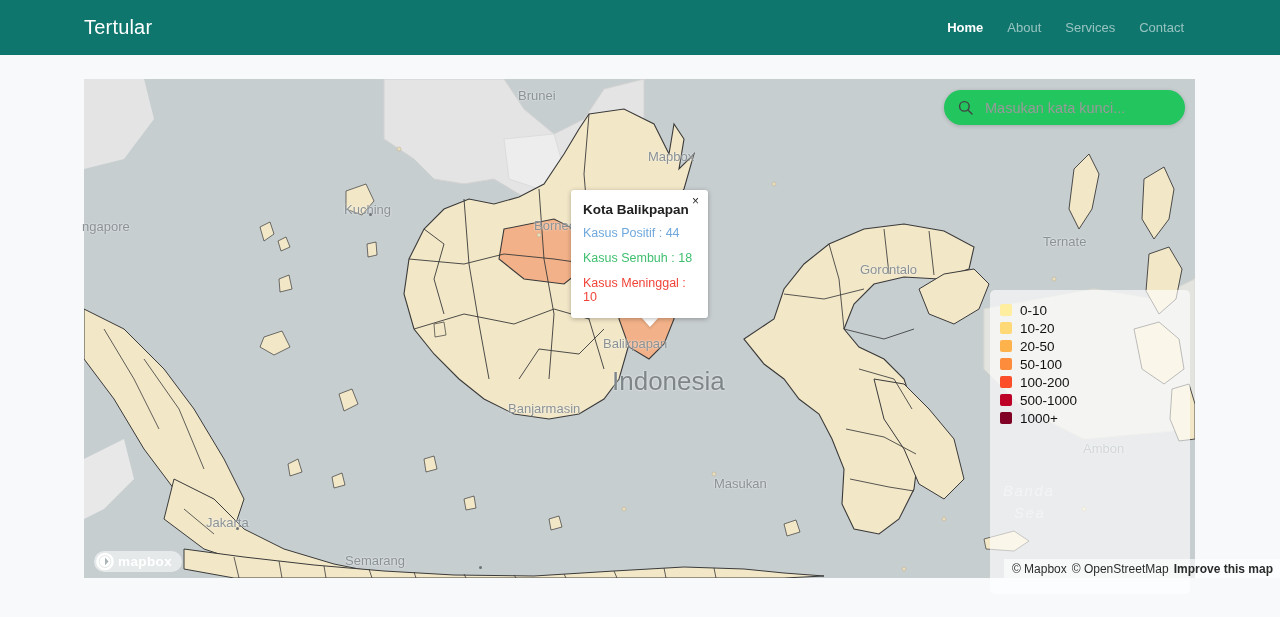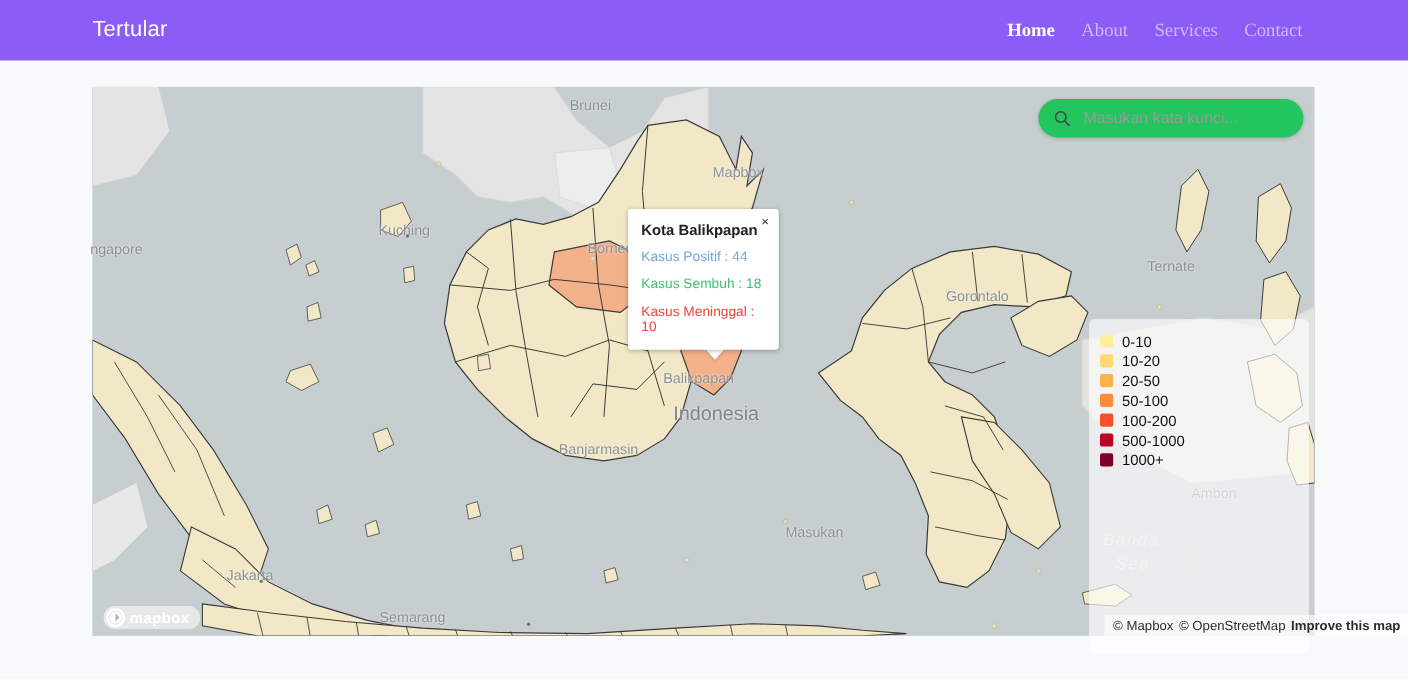--- a/index.html
+++ b/index.html
@@ -8,39 +8,38 @@
     width: 1280px; height: 617px;
     background: #f7f9fb;
     font-family: "Liberation Sans", sans-serif;
     overflow: hidden;
   }
 
   
   .navbar {
     position: absolute; left: 0; top: 0;
     width: 1280px; height: 55px;
-    background: #8b5cf6;
+    background: #0f766e;
     display: flex; align-items: center;
   }
   .brand {
     margin-left: 84px;
     color: #ffffff;
     font-size: 20px;
     letter-spacing: .2px;
   }
   .nav-links {
     margin-left: auto; margin-right: 96px;
     display: flex; align-items: center; gap: 24px;
   }
   .nav-link {
     color: rgba(255,255,255,.56);
-    font-size: 17px;
+    font-size: 13px;
     text-decoration: none;
     cursor: pointer;
-    font-family: Liberation Serif, serif;
   }
   .nav-link.active { color: #ffffff; font-weight: bold; }
 
   
   .map-wrap {
     position: absolute;
     left: 84px; top: 79px;
     width: 1111px; height: 499px;
     overflow: hidden;
     background: #c7ced0;
@@ -48,21 +47,21 @@
   .map-svg { position: absolute; left:0; top:0; width: 1111px; height: 499px; display:block; }
 
   .mlabel {
     position: absolute;
     color: #8a9296;
     font-size: 13px;
     white-space: nowrap;
     pointer-events: none;
     text-shadow: 0 0 2px rgba(255,255,255,.55), 0 0 3px rgba(255,255,255,.4);
   }
-  .mlabel.big { font-size: 18px; color: #7e8689; }
+  .mlabel.big { font-size: 26px; color: #7e8689; }
   .mlabel.sea { font-style: italic; color: #dfe5e4; font-size: 15px; letter-spacing: 1.6px; text-shadow:none;}
   .mdot { position: absolute; width: 3px; height: 3px; border-radius: 50%; background: #6d7478; }
 
   
   .search-box {
     position: absolute;
     left: 944px; top: 90px;
     width: 241px; height: 35px;
     background: #22c55e;
     border-radius: 18px;

